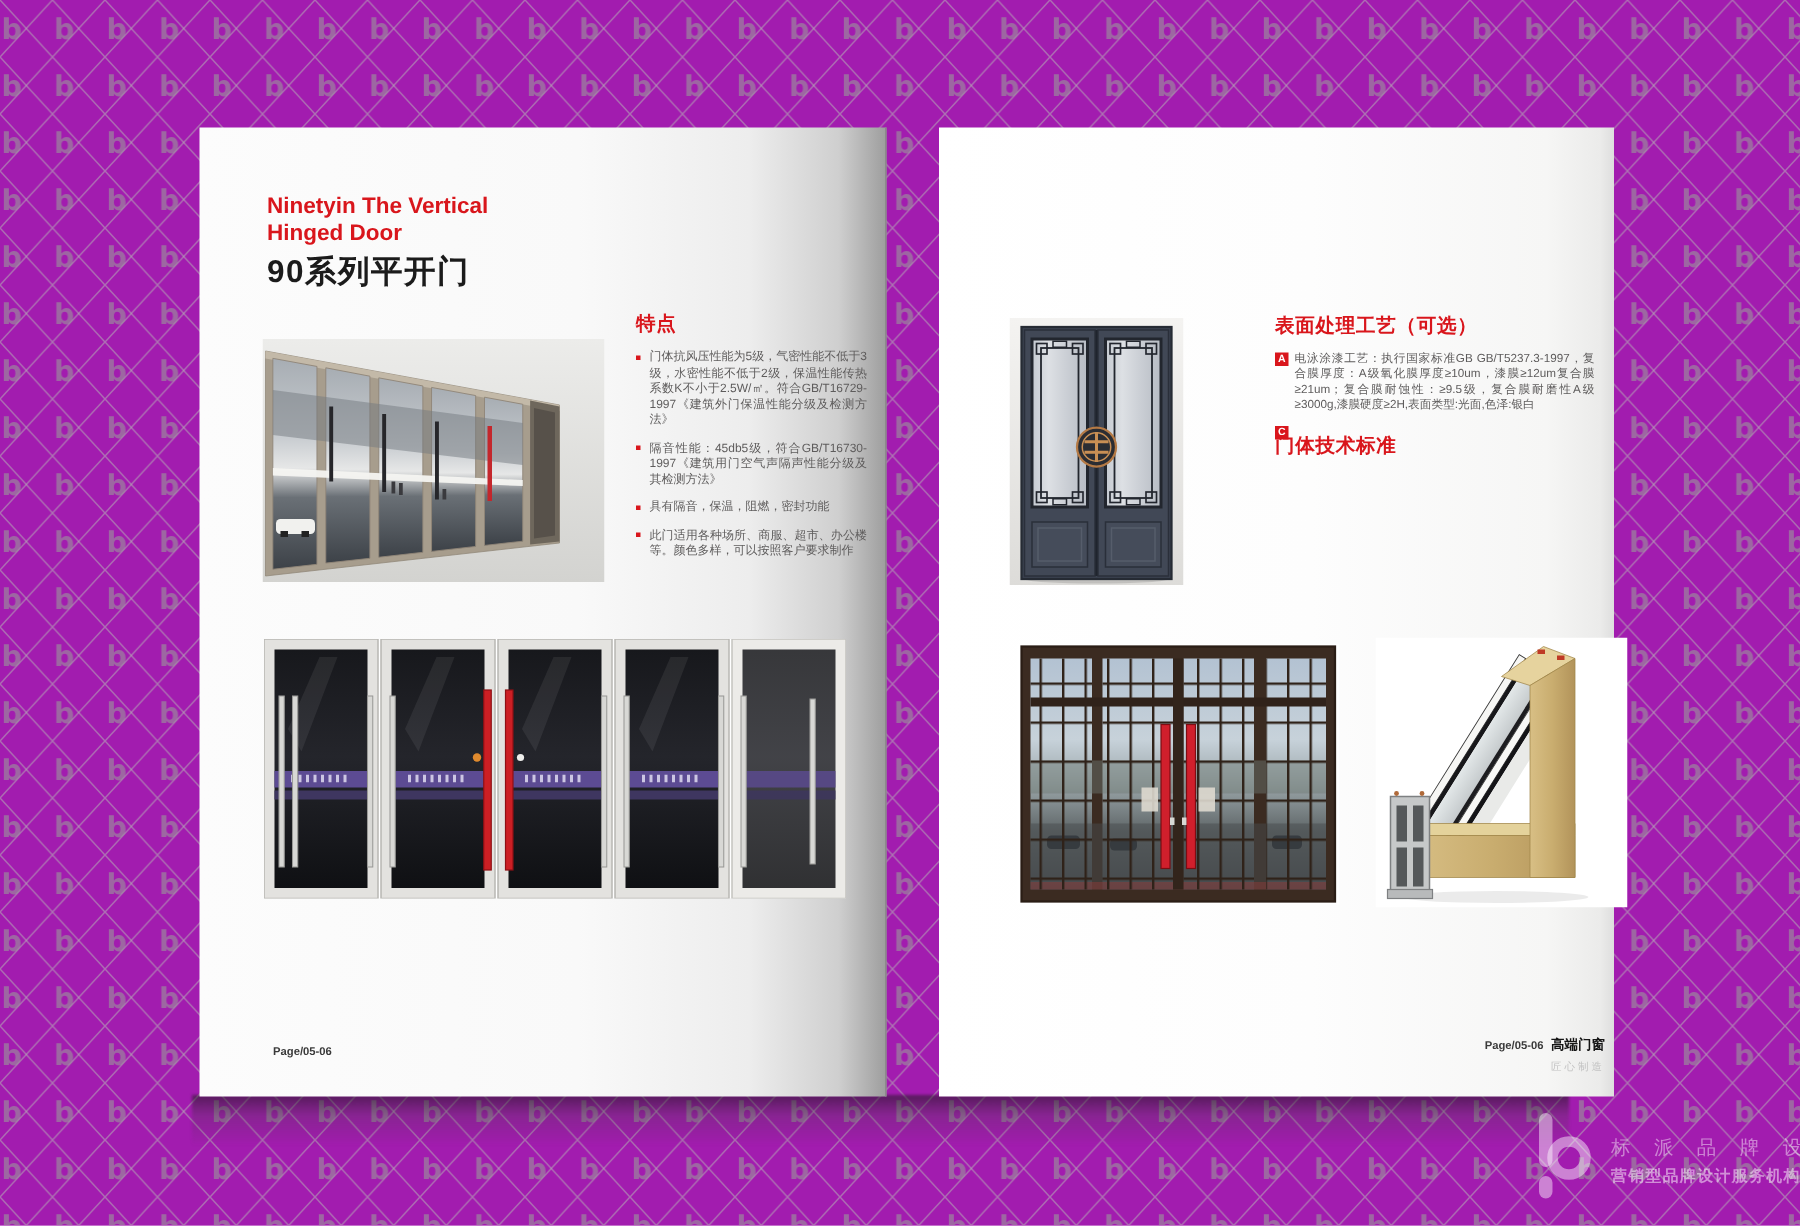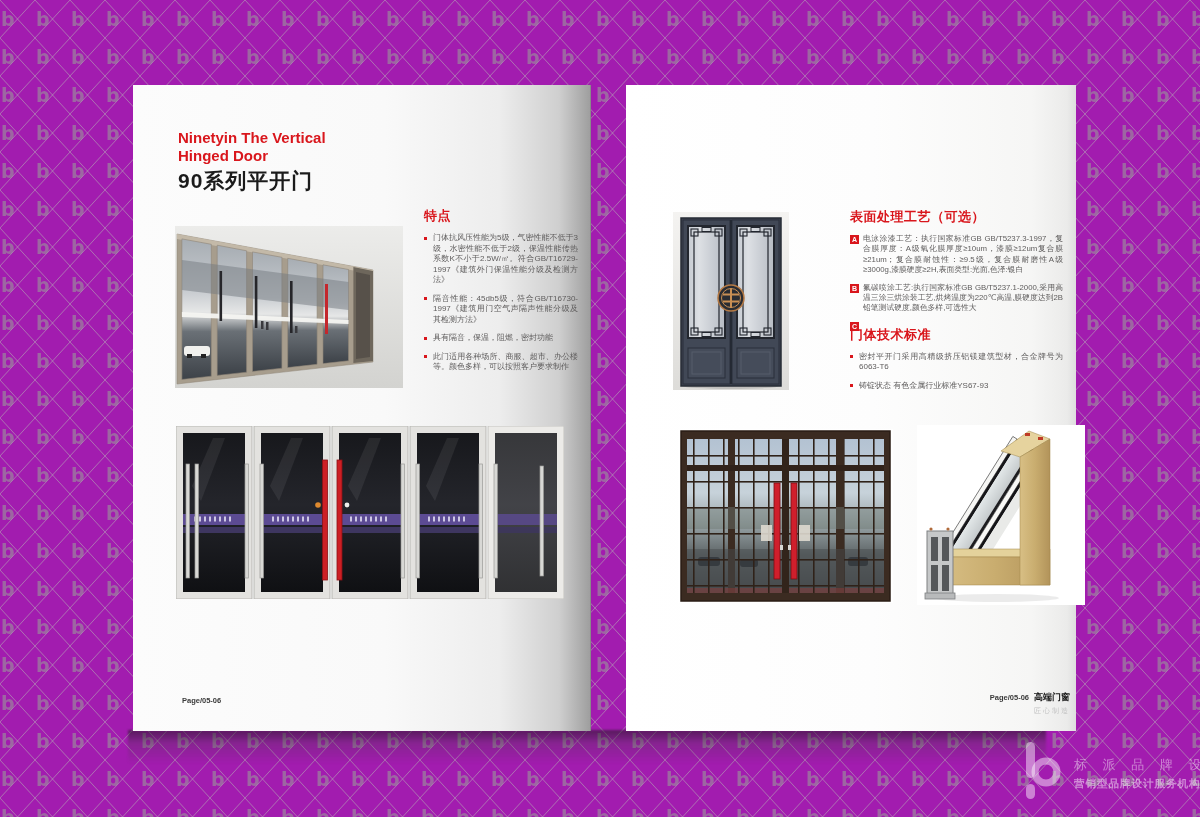--- a/index.html
+++ b/index.html
@@ -298,31 +298,23 @@
       </svg>
     </div>
 
     <div class="right-col">
       <div class="sec-head">表面处理工艺（可选）</div>
       <div class="abc-item">
         <span class="abc-badge">A</span>
         <span>电泳涂漆工艺：执行国家标准GB GB/T5237.3-1997，复合膜厚度：A级氧化膜厚度≥10um，漆膜≥12um复合膜≥21um；复合膜耐蚀性：≥9.5级，复合膜耐磨性A级≥3000g,漆膜硬度≥2H,表面类型:光面,色泽:银白</span>
       </div>
       <div class="abc-item">
-        <span class="abc-badge">B</span>
-        <span>氟碳喷涂工艺:执行国家标准GB GB/T5237.1-2000,采用高温三涂三烘涂装工艺,烘烤温度为220℃高温,膜硬度达到2B铅笔测试硬度,颜色多样,可选性大</span>
-      </div>
-      <div class="abc-item">
         <span class="abc-badge">C</span>
       </div>
       <div class="sec-head tech-head">门体技术标准</div>
-      <ul class="dotlist">
-        <li>密封平开门采用高精级挤压铝镁建筑型材，合金牌号为6063-T6</li>
-        <li>铸锭状态 有色金属行业标准YS67-93</li>
-      </ul>
     </div>
 
     <div class="photo" style="left:52px;top:344px;">
       <svg width="215" height="174" viewBox="0 0 215 174">
         <defs>
           <linearGradient id="p4glass" x1="0" y1="0" x2="0" y2="1">
             <stop offset="0" stop-color="#b3c2d2"></stop>
               <stop offset="0.35" stop-color="#c7d2da"></stop>
             <stop offset="0.55" stop-color="#99a4a7"></stop>
               <stop offset="0.75" stop-color="#5f6668"></stop>

